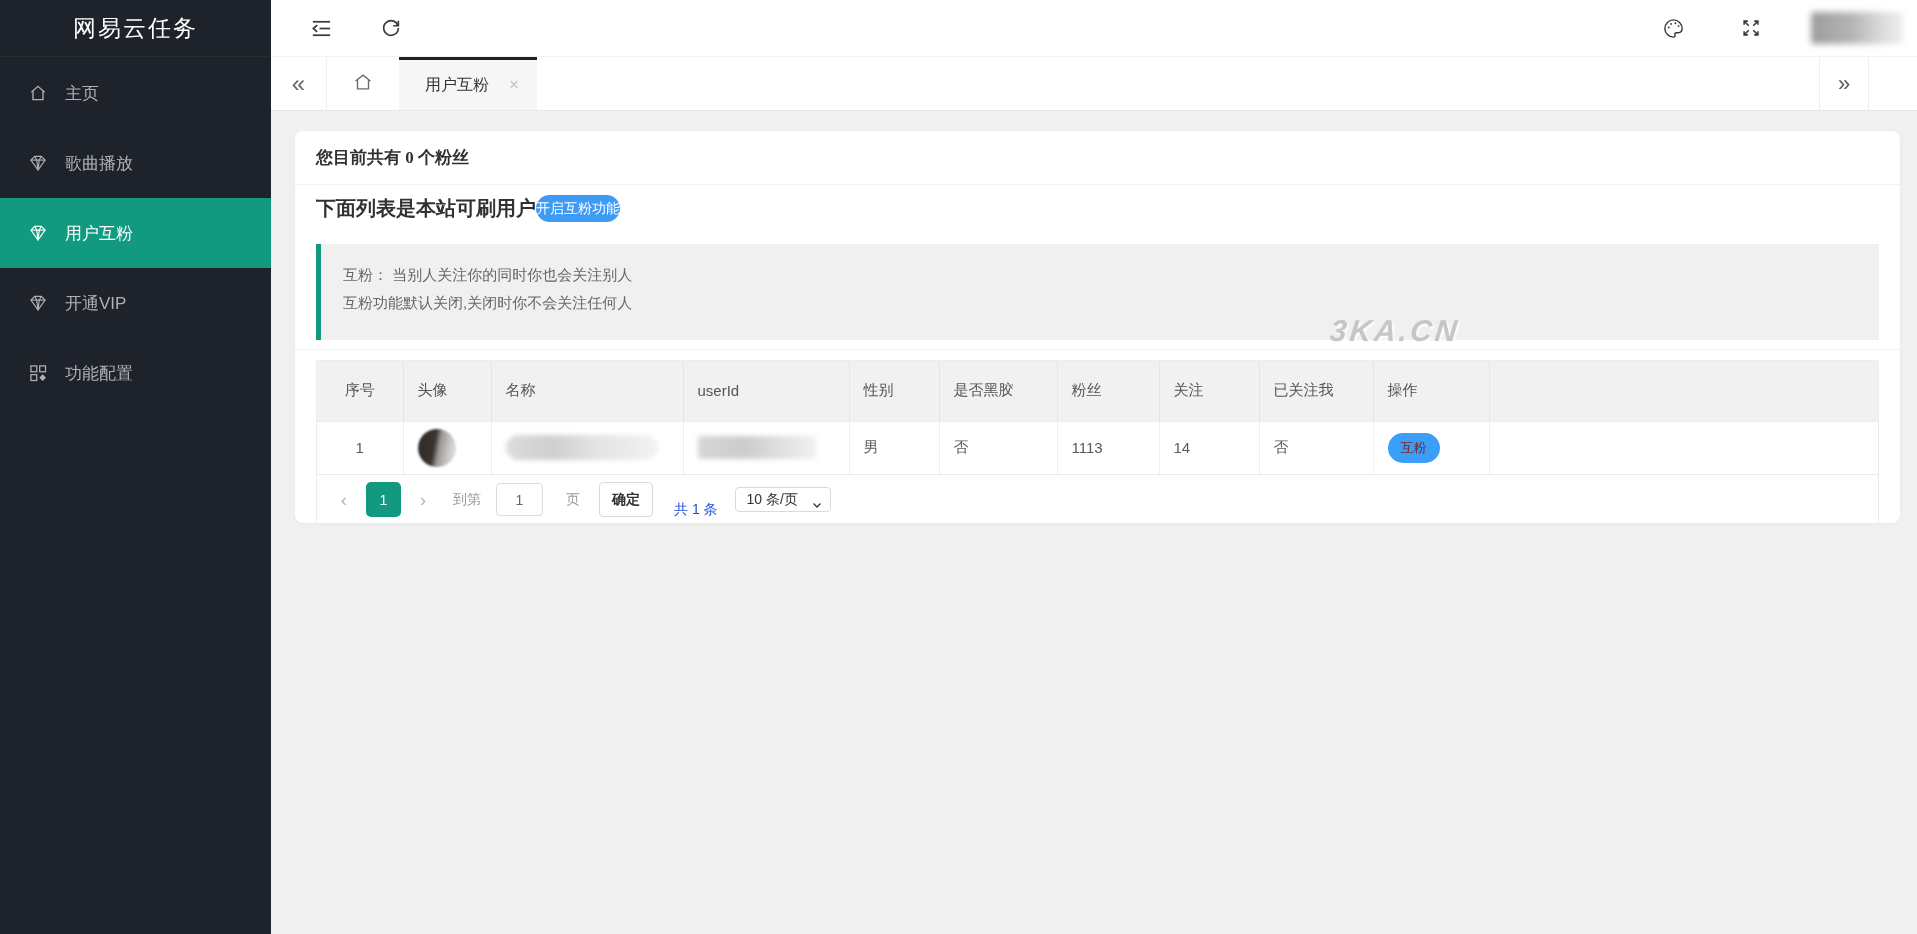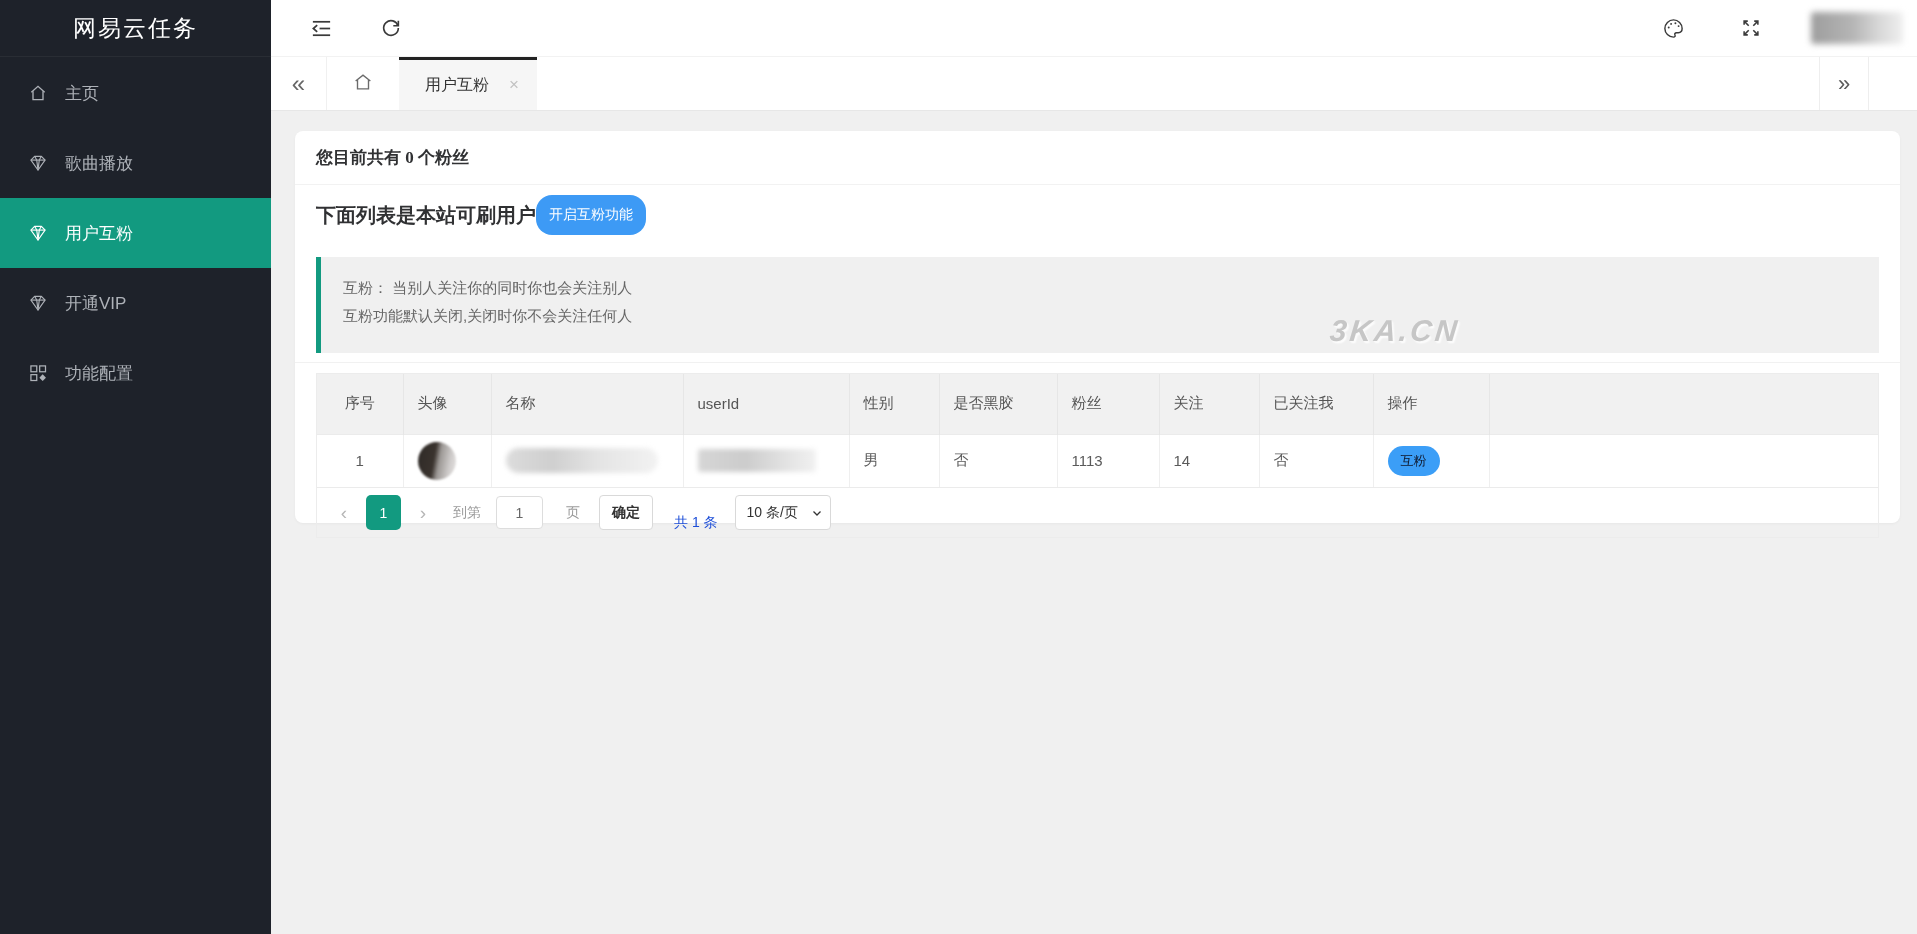--- a/index.html
+++ b/index.html
@@ -45,21 +45,21 @@
 
   .card { position: relative; background: #fff; border-radius: 8px; height: 392px;
     box-shadow: 0 1px 3px rgba(0,0,0,0.04); }
 
   .sec1 { padding: 15px 21px; border-bottom: 1px solid #f2f2f2; font-family: Liberation Serif, serif; }
   .sec1 h1 { font-size: 17px; font-weight: bold; color: #303133; }
 
   .sec2 { padding: 10px 21px; display: flex; align-items: center; }
   .sec2 h2 { font-size: 20px; font-weight: bold; color: #303133; }
   .btn-primary { background: var(--primary_blue, #3d9af5); color: #fff; border: none; border-radius: 16px;
-    height: 40px; padding: 0 13px; font-size: 14px; font-family: inherit; cursor: pointer; }
+    height: 27px; padding: 0 0; font-size: 14px; font-family: inherit; cursor: pointer; }
 
   .notice-wrap { padding: 12px 21px 9px; border-bottom: 1px solid #f1f1f1; }
   .notice { background: #f0f0f0; border-left: 5px solid var(--accent_teal, #129a80); padding: 17px 22px;
     font-size: 15px; color: #666; line-height: 1.85; min-height: 96px; }
 
   .watermark { position: absolute; top: 183px; right: 440px; font-size: 30px; font-weight: bold; font-style: italic;
     letter-spacing: 3px; color: #c6c6c6; transform: skewX(-6deg);
     text-shadow: 1px 1px 0 #fafafa, 2px 2px 2px #ffffff; user-select: none; }
 
   .table-wrap { margin: 10px 21px 0; border: 1px solid #ececec; }
@@ -75,36 +75,36 @@
   .col-action { width: 116px; }
 
   .avatar-redacted { width: 38px; height: 38px; border-radius: 50%;
     background: linear-gradient(100deg, #2e2a27 0%, #3a332e 42%, #9b9794 55%, #cfcccb 80%, #e8e6e4 100%);
     filter: blur(1px); }
   .name-redacted { width: 152px; height: 25px; border-radius: 13px;
     background: linear-gradient(90deg,#dcdcdc,#cfcfcf 30%,#e4e4e4 60%,#f2f2f2); filter: blur(2.5px); }
   .userid-redacted { width: 118px; height: 23px; border-radius: 3px;
     background: linear-gradient(90deg,#d6d6d6,#cccccc 40%,#e3e3e3 75%,#f1f1f1); filter: blur(2.5px); }
 
-  .pill-btn { display: inline-block; background: var(--pill_blue, #3b9ef7); color: #0f172a; font-size: 13px;
+  .pill-btn { display: inline-block; background: var(--pill_blue, #3b9ef7); color: #7f1d1d; font-size: 13px;
     padding: 6px 13px; border-radius: 15px; border: none; font-family: inherit; cursor: pointer; }
 
   .pagination { height: 50px; display: flex; align-items: center; gap: 9px; padding-left: 14px;
     border-top: 1px solid #ebebeb; font-size: 14px; }
   .pg-arrow { width: 26px; text-align: center; color: #b6b6b6; font-size: 19px; cursor: pointer; user-select: none; }
   .pg-current { width: 35px; height: 35px; background: var(--accent_teal, #129a80); color: #fff; border: none;
     border-radius: 5px; font-size: 14px; font-family: inherit; cursor: pointer; }
   .pg-muted { color: #9a9a9a; margin-left: 8px; }
   .pg-input { width: 47px; height: 33px; border: 1px solid #ddd; border-radius: 4px; text-align: center;
     font-size: 14px; color: #666; font-family: inherit; margin: 0 6px; }
   .pg-confirm { height: 35px; padding: 0 12px; margin-left: 10px; background: #fff; border: 1px solid #d9d9d9;
     border-radius: 4px; font-size: 14px; font-weight: bold; color: #333; font-family: inherit; cursor: pointer; }
   .pg-total { color: #1d4ed8; margin-left: 12px; margin-top: 20px; }
   .pg-select { position: relative; margin-left: 8px; }
-  .pg-select .sel-box { height: 35px; min-width: 96px; border: 1px solid #d9d9d9; border-radius: 4px;
+  .pg-select .sel-box { height: 25px; min-width: 96px; border: 1px solid #d9d9d9; border-radius: 4px;
     display: flex; align-items: center; padding: 0 28px 0 11px; color: #333; cursor: pointer; background: #fff; }
   .pg-select svg { position: absolute; right: 8px; top: 12px; stroke: #333; }
 </style>
 </head>
 <body>
 
 <aside class="sidebar">
   <div class="sidebar-title">网易云任务</div>
   <nav class="menu">
 

